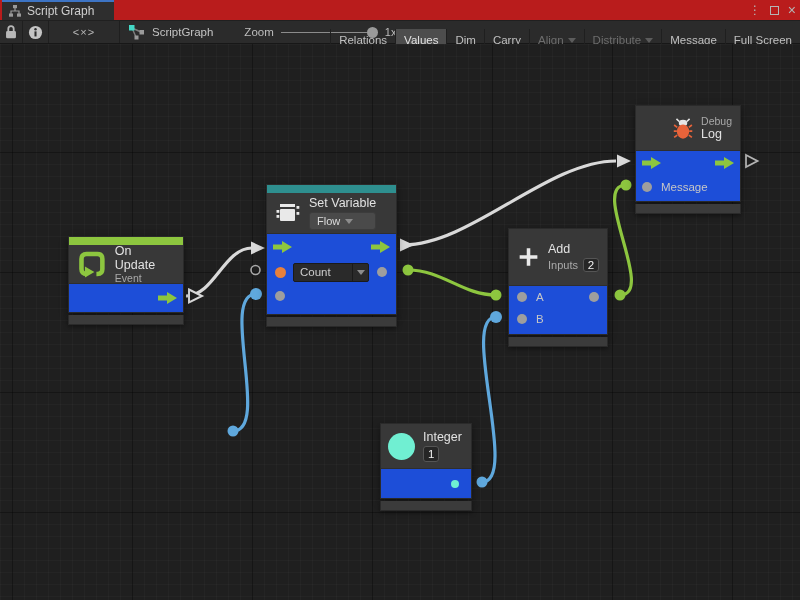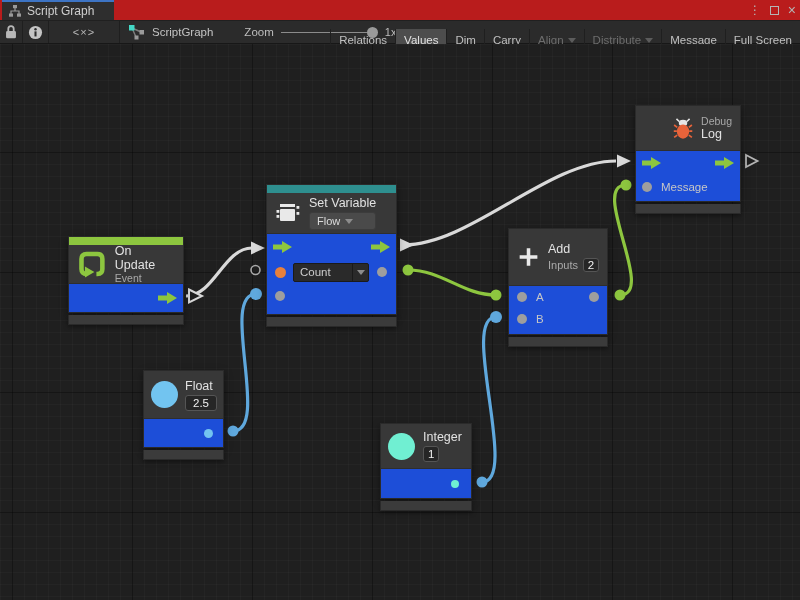--- a/index.html
+++ b/index.html
@@ -328,38 +328,20 @@
           </div>
           <div class="p-row" style="height:24px; padding:0 6px;">
             <span class="dot dot-gray"></span>
             <span class="port-label">Message</span>
           </div>
         </div>
       </div>
       <div class="node-footer"></div>
     </div>
 
-    <div class="node" style="left:143px; top:326px; width:81px;">
-      <div class="node-main">
-        <div class="n-header" style="height:47px; padding:0 7px; gap:7px;">
-          <span class="circle-icon" style="width:27px; height:27px; background:#72c4f0;"></span>
-          <div>
-            <div class="n-title">Float</div>
-            <span class="val-box" style="display:inline-block; min-width:32px; margin-top:2px;">2.5</span>
-          </div>
-        </div>
-        <div class="n-body">
-          <div class="p-row" style="height:28px; padding:0 10px;">
-            <span class="spacer"></span>
-            <span class="dot" style="width:9px; height:9px; background:#72c4f0;"></span>
-          </div>
-        </div>
-      </div>
-      <div class="node-footer"></div>
-    </div>
 
     <div class="node" style="left:380px; top:379px; width:92px;">
       <div class="node-main">
         <div class="n-header" style="height:44px; padding:0 7px; ">
           <span class="circle-icon" style="width:27px; height:27px; background:#70efd2;"></span>
           <div>
             <div class="n-title">Integer</div>
             <span class="val-box" style="display:inline-block; min-width:16px; margin-top:2px;">1</span>
           </div>
         </div>

